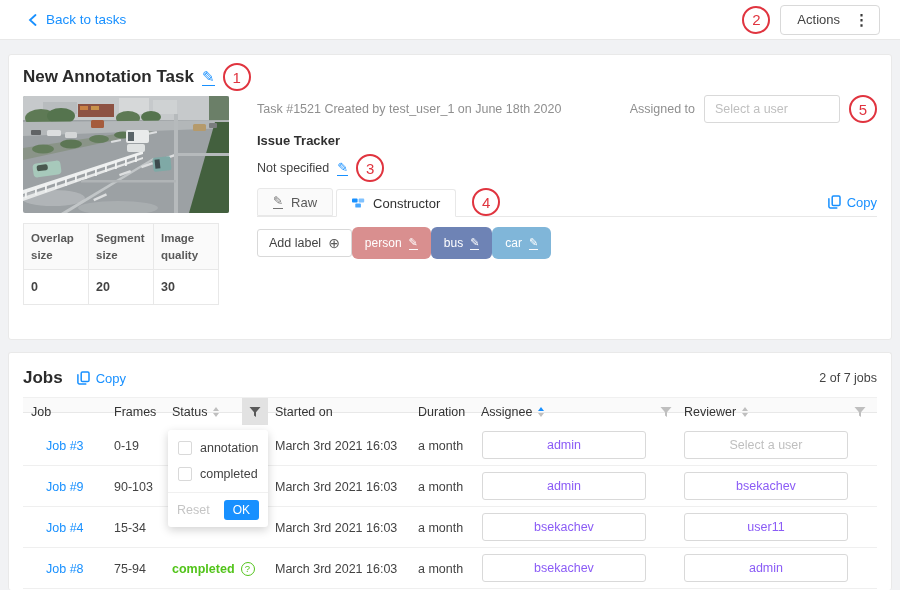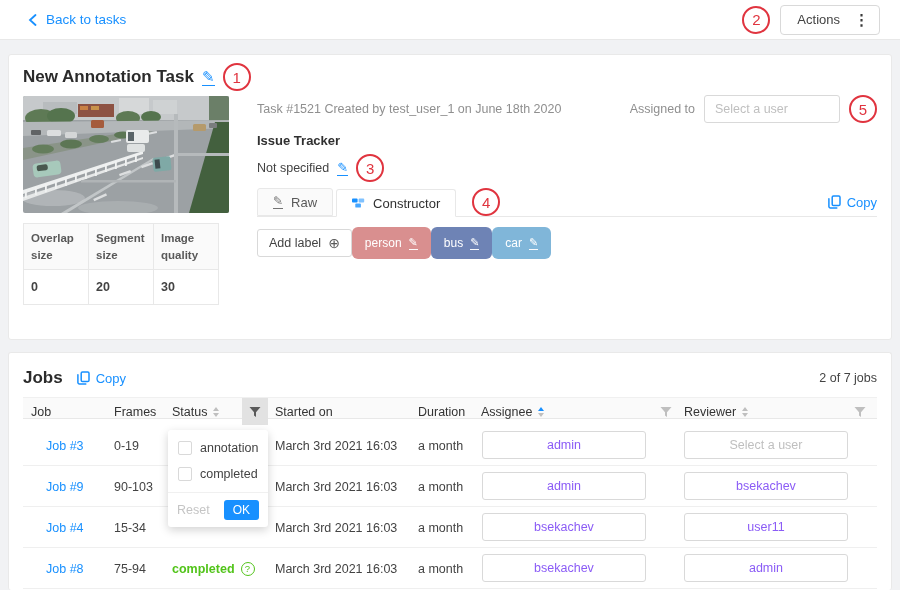--- a/index.html
+++ b/index.html
@@ -74,21 +74,21 @@
   .chip { height:32px; border-radius:6px; display:flex; align-items:center; gap:7px; padding:8px 13px;
           color:#fff; font-size:12px; cursor:pointer; }
   .chip .edit-ic { color:#fff; border-bottom-color:rgba(255,255,255,.95); font-size:11px; }
 
   
   .jobs-head { position:absolute; left:14px; right:14px; top:12px; height:26px; display:flex; align-items:center; }
   .jobs-title { font-size:17px; font-weight:700; color:#2b2b2b; }
   .jobs-head .copy-link { margin-left:14px; }
   .jobs-count { margin-left:auto; font-size:12.5px; color:#434343; }
 
-  .jtable-head { position:absolute; left:14px; right:14px; top:44px; height:22px; background:#fafafa;
+  .jtable-head { position:absolute; left:14px; right:14px; top:44px; height:16px; background:#fafafa;
                  border-top:1px solid #f0f0f0; border-bottom:1px solid #e8e8e8; font-size:12.5px; color:#333; }
   .hcell { position:absolute; top:0; height:27px; display:flex; align-items:center; gap:6px; }
   .sorter { display:flex; flex-direction:column; gap:2px; }
   .car-up { width:0; height:0; border-left:3.5px solid transparent; border-right:3.5px solid transparent;
             border-bottom:4.5px solid #bfbfbf; }
   .car-dn { width:0; height:0; border-left:3.5px solid transparent; border-right:3.5px solid transparent;
             border-top:4.5px solid #bfbfbf; }
   .car-up.on { border-bottom-color:#1890ff; }
   .funnel { display:flex; align-items:center; justify-content:center; width:26px; height:27px; cursor:pointer; color:#bfbfbf; }
   .funnel.active { background:#e2e2e2; color:#595959; }

